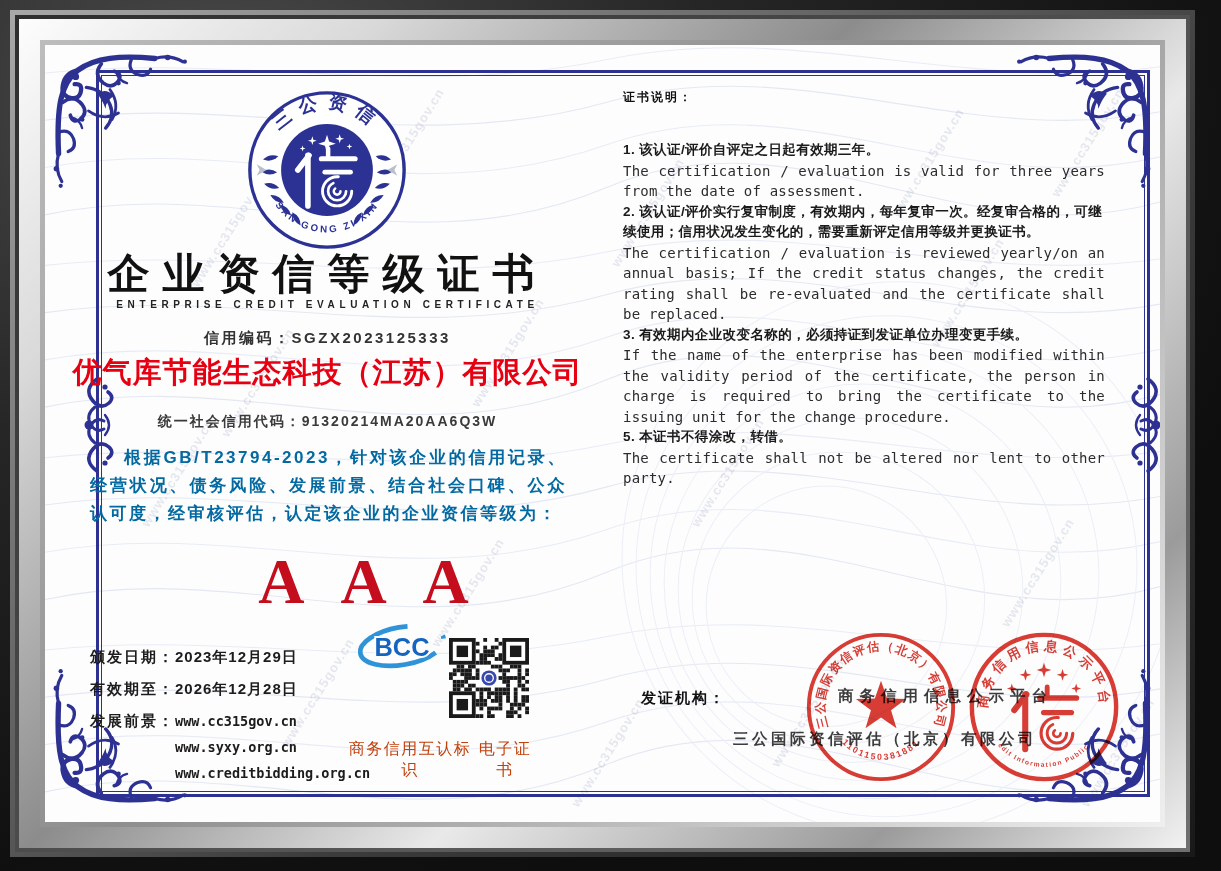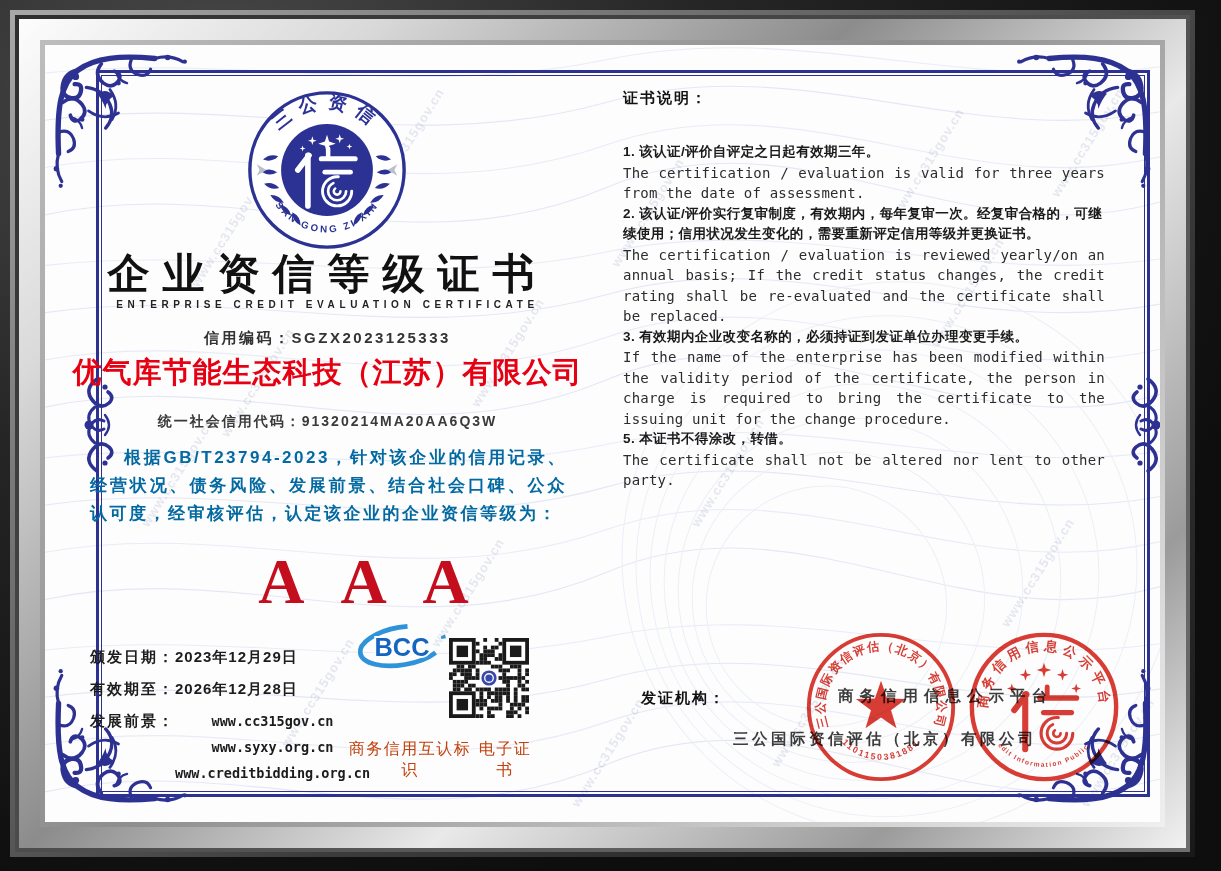--- a/index.html
+++ b/index.html
@@ -44,32 +44,32 @@
   .company{position:absolute;left:0;top:308px;width:565px;text-align:center;
            font-size:29px;font-weight:bold;color:#e60012;letter-spacing:1px;white-space:nowrap;}
   .uscc-line{position:absolute;left:0;top:368px;width:565px;text-align:center;
              font-size:14px;font-weight:bold;color:#3a3a3a;letter-spacing:2px;}
   .paragraph{position:absolute;left:45px;top:399px;width:477px;font-size:17px;font-weight:bold;
              color:#0369a1;line-height:28px;letter-spacing:2.5px;text-indent:2em;text-align:justify;}
   .rating{position:absolute;left:0;top:500px;width:565px;text-align:center;
           font-family:"Liberation Serif",serif;font-size:64px;font-weight:bold;color:#c40e1e;
           letter-spacing:36px;text-indent:36px;padding-left:36px;}
   .issue-block{position:absolute;left:45px;top:603px;font-size:15px;font-weight:bold;color:#1c1c1c;}
-  .issue-row{display:flex;margin-bottom:13px;letter-spacing:1px;text-align:center;}
+  .issue-row{display:flex;margin-bottom:13px;letter-spacing:1px;}
   .issue-row .lbl{letter-spacing:2px;}
   .url-col{display:flex;flex-direction:column;line-height:26px;margin-top:-4px;}
   .url-col span{font-family:"DejaVu Sans Mono",monospace;font-size:13.5px;font-weight:bold;letter-spacing:0;}
   .bcc-box{position:absolute;left:310px;top:570px;width:94px;height:60px;}
   .qr-box{position:absolute;left:404px;top:593px;width:80px;height:80px;}
   .cap{position:absolute;top:694px;font-size:16px;font-weight:normal;color:#c2410c;letter-spacing:1.5px;}
   .cap1{left:300px;width:130px;text-align:center;}
   .cap2{left:428px;width:64px;text-align:center;}
   
   .instructions{position:absolute;left:578px;top:44px;width:482px;}
-  .ins-head{font-size:15px;font-weight:bold;color:#111;letter-spacing:2px;margin-bottom:34px;}
+  .ins-head{font-size:12px;font-weight:bold;color:#111;letter-spacing:2px;margin-bottom:34px;}
   .ins-zh{font-size:13.5px;font-weight:bold;color:#1a1a1a;line-height:20.5px;letter-spacing:.4px;}
   .ins-en{font-family:"DejaVu Sans Mono",monospace;font-size:14px;color:#2c2c2c;line-height:20.5px;
           letter-spacing:.2px;text-align:justify;}
   .issuer-label{position:absolute;left:596px;top:644px;font-size:15px;font-weight:bold;color:#111;letter-spacing:2px;}
   .issuer-line1{position:absolute;left:793px;top:641px;width:270px;font-size:15.5px;font-weight:bold;
                 color:#3c3c3c;letter-spacing:6px;white-space:nowrap;}
   .issuer-line2{position:absolute;left:688px;top:684px;width:380px;font-size:15.5px;font-weight:bold;
                 color:#3c3c3c;letter-spacing:3.5px;white-space:nowrap;}
   .stamp{position:absolute;width:156px;height:156px;opacity:.9;mix-blend-mode:multiply;}
   .stamp1{left:758px;top:584px;}

